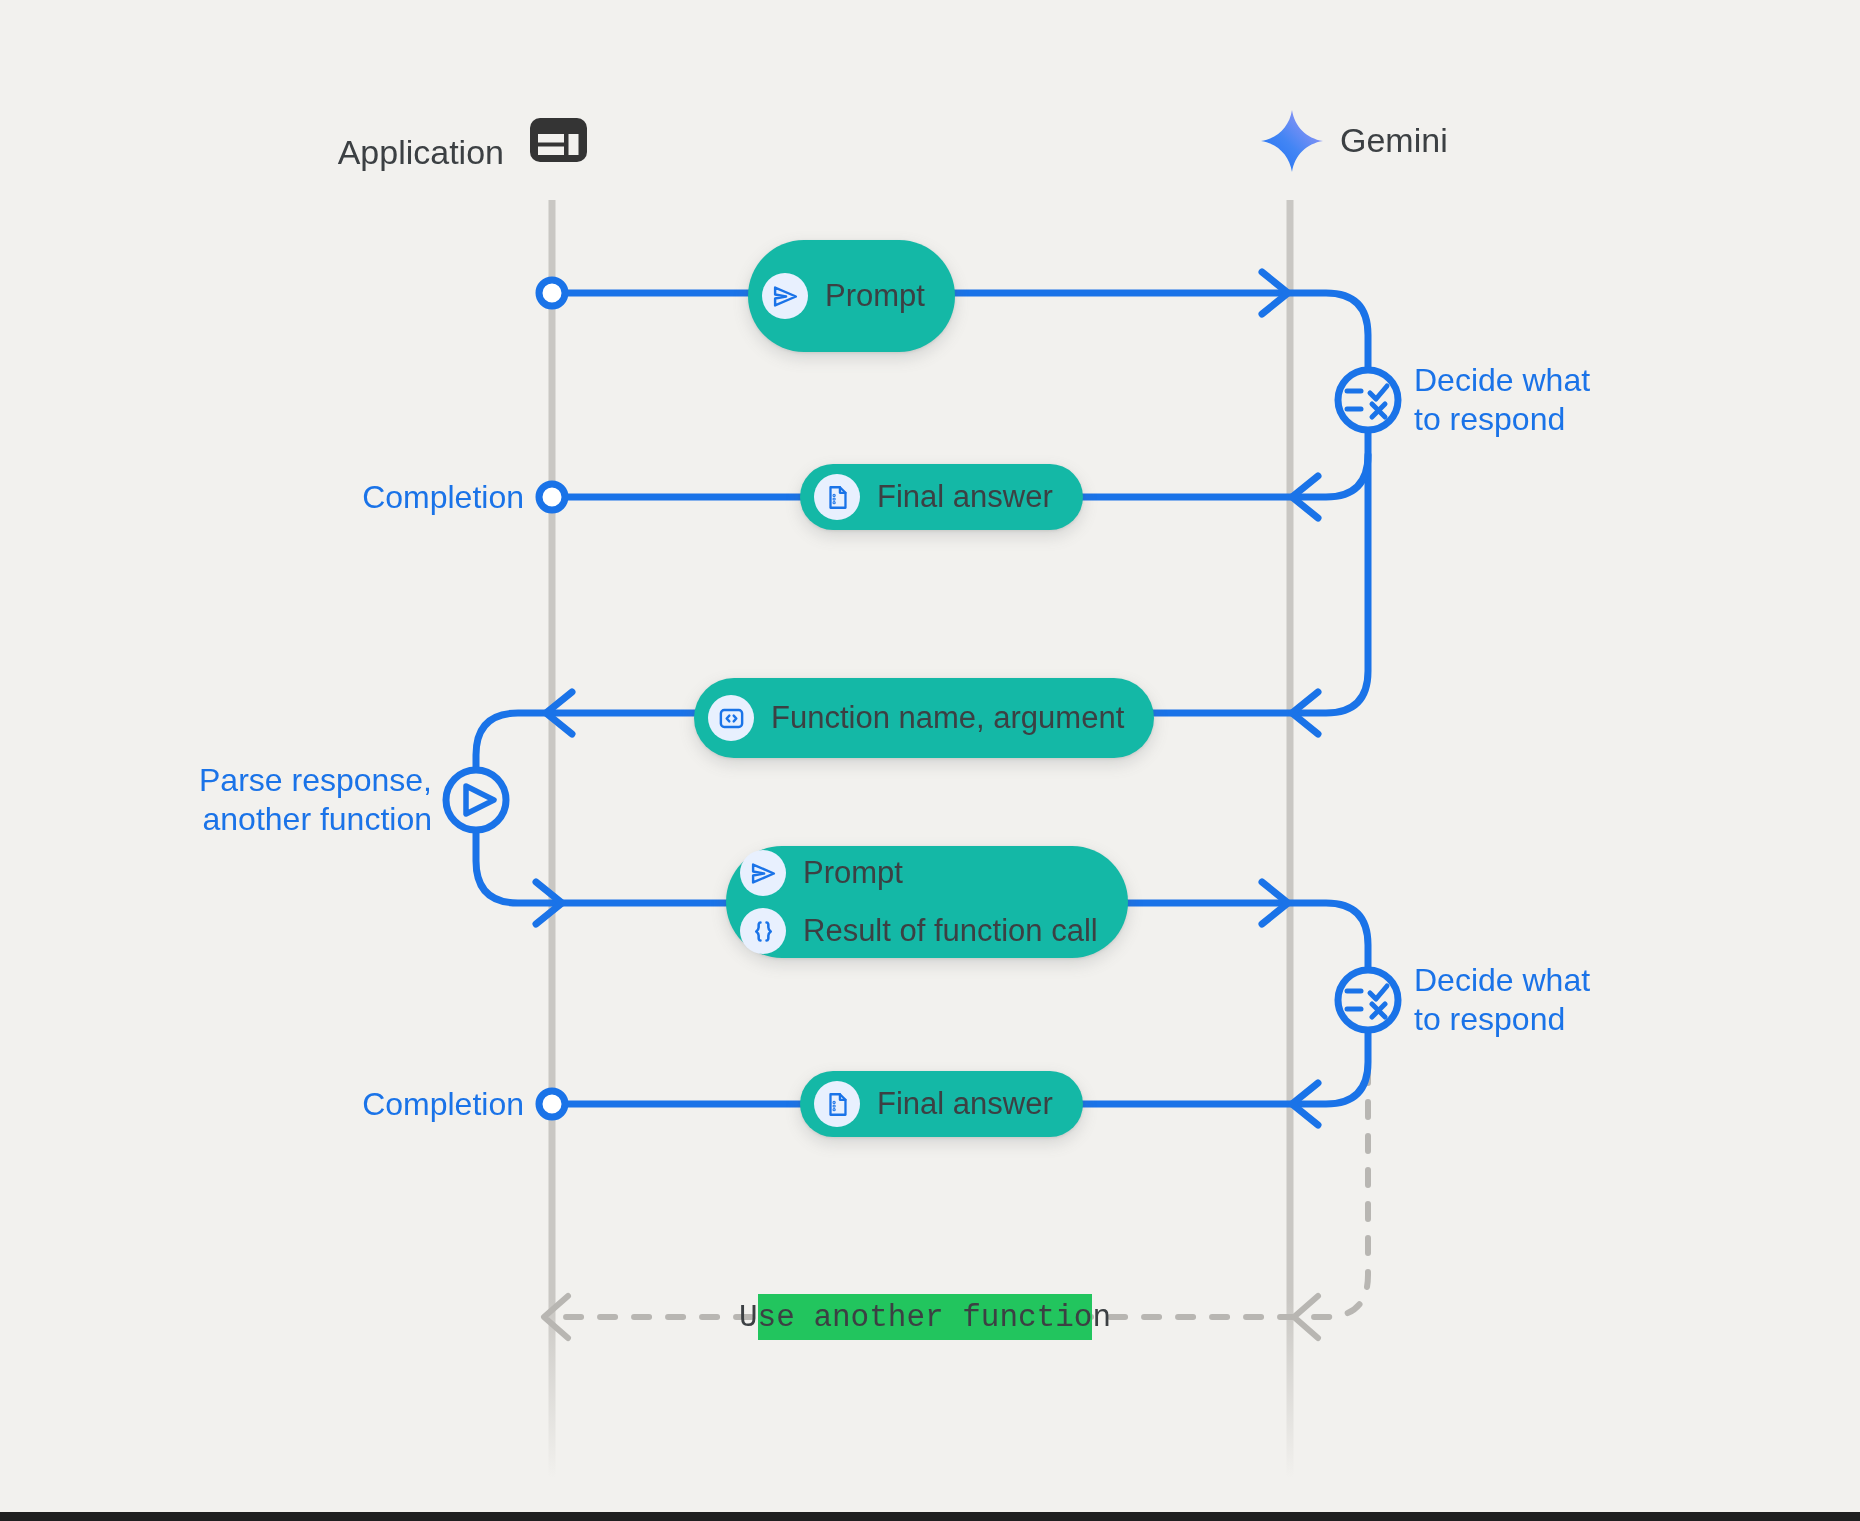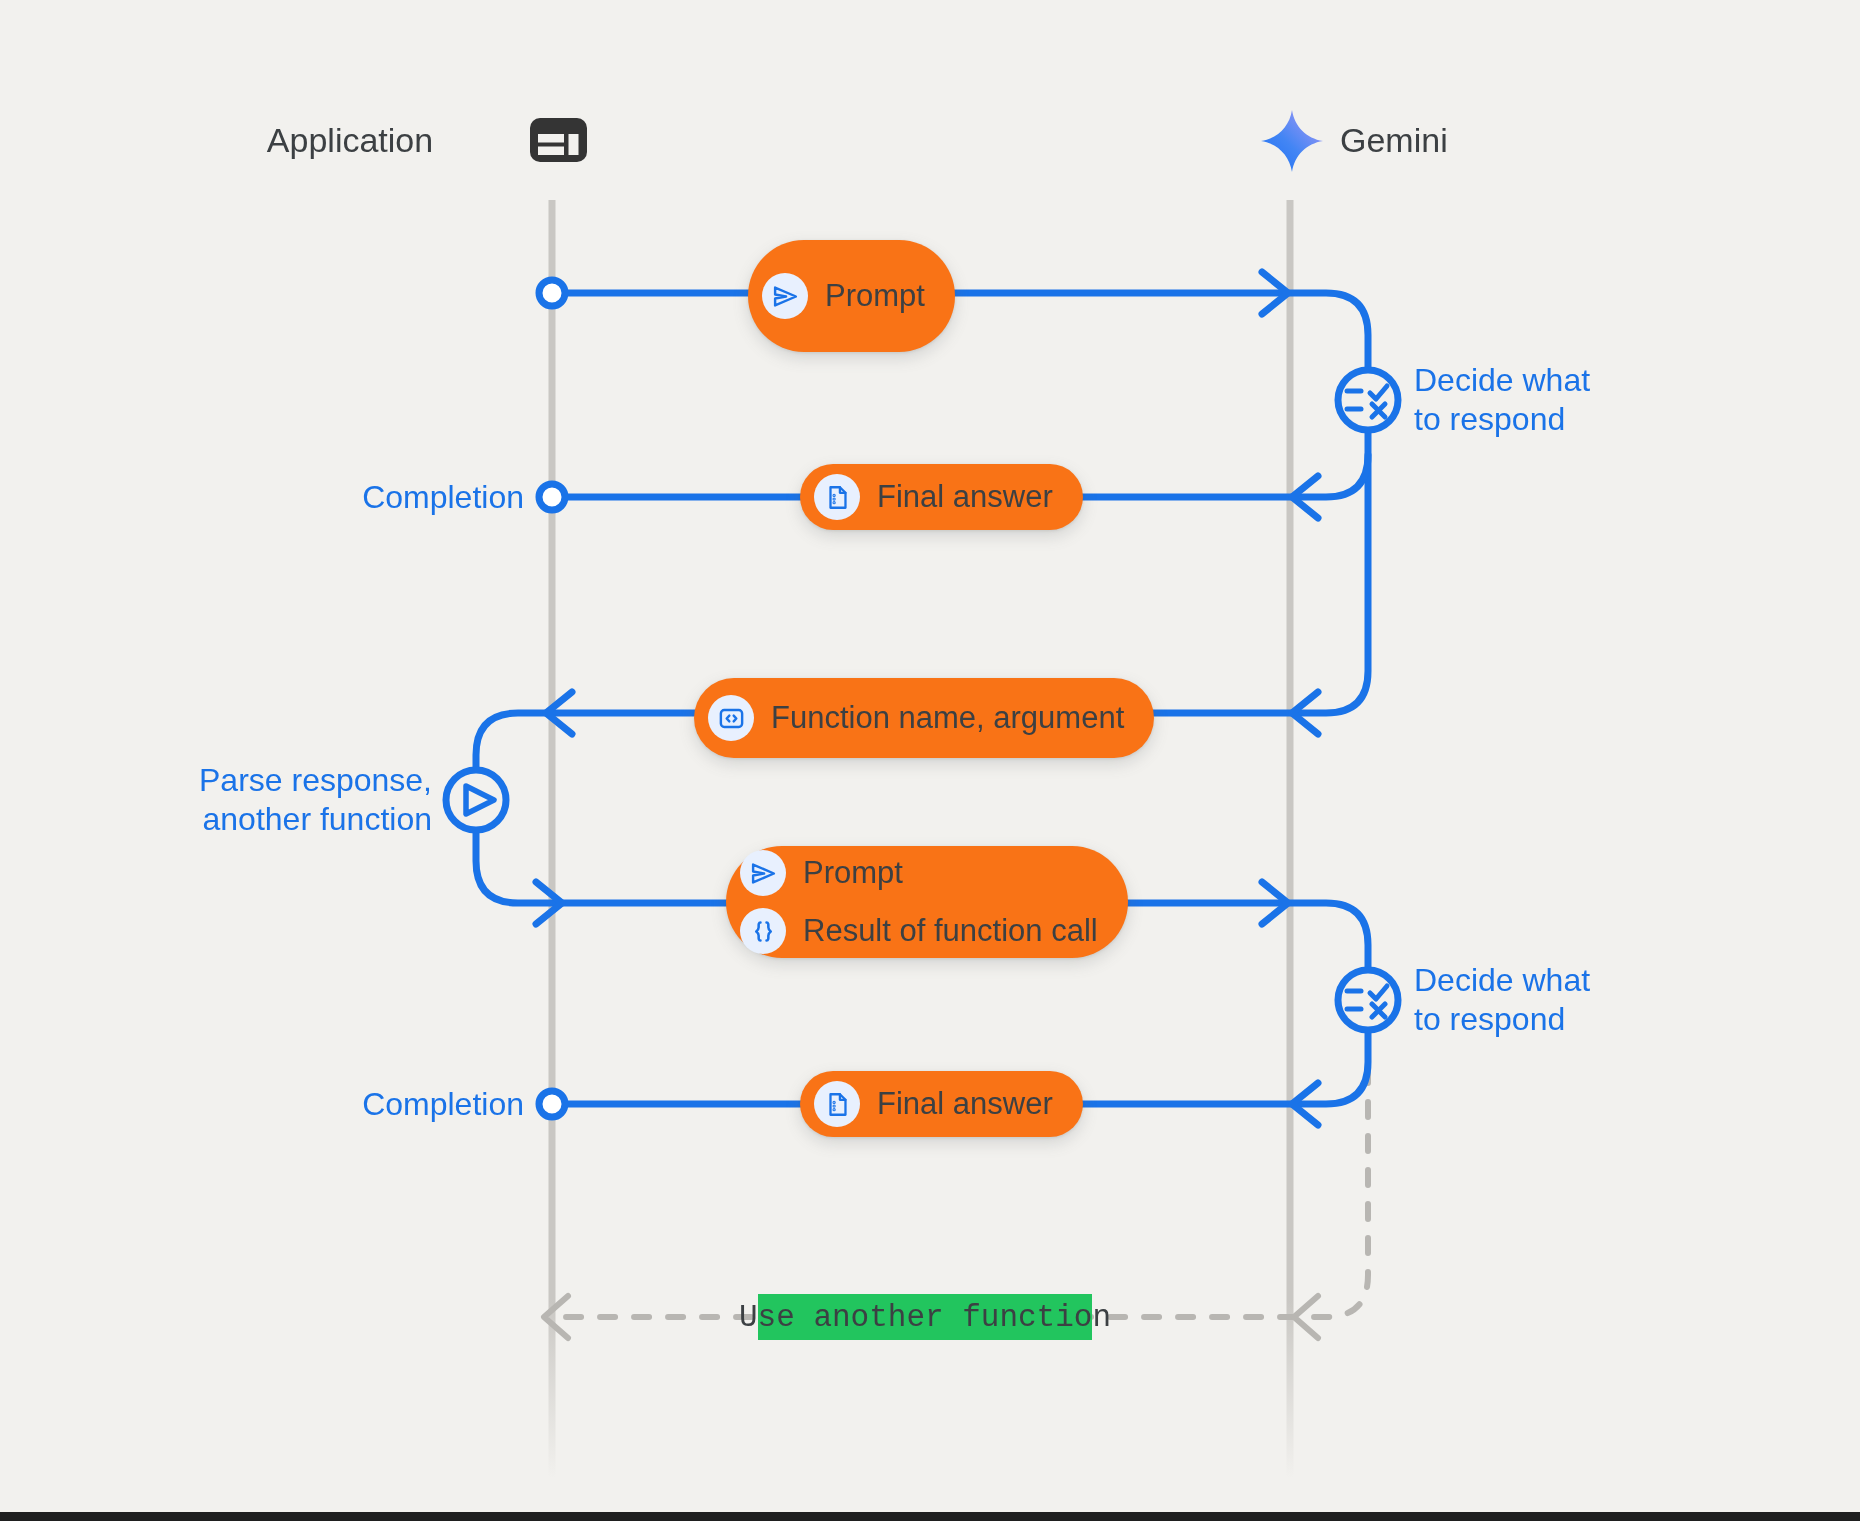--- a/index.html
+++ b/index.html
@@ -7,26 +7,26 @@
     position:relative;width:1860px;height:1521px;overflow:hidden;
     background:#f2f1ee;
     font-family:"Liberation Sans","DejaVu Sans",sans-serif;
     color:#3c4043;
   }
   .abs{position:absolute;}
   svg{display:block;}
 
   
   .actor-label{font-size:34px;font-weight:500;color:#3c4043;line-height:40px;white-space:nowrap;}
-  .app-label{left:196px;top:120px;width:308px;text-align:center;}
+  .app-label{left:196px;top:132px;width:308px;text-align:right;}
   .gem-label{left:1340px;top:120px;}
 
   
   .pill{
-    position:absolute;background:#f97316;border-radius:64px;
+    position:absolute;background:#14b8a6;border-radius:64px;
     box-shadow:0 6px 16px rgba(95,99,104,.20),0 1px 3px rgba(60,64,67,.12);
     display:flex;flex-direction:column;justify-content:center;gap:12px;
     padding:10px 30px 10px 14px;box-sizing:border-box;
   }
   .pill-row{display:flex;align-items:center;gap:17px;}
   .chip{width:46px;height:46px;border-radius:50%;background:#e8f0fe;
         display:flex;align-items:center;justify-content:center;flex:0 0 auto;}
   .chip svg{width:29px;height:29px;}
   .pill-label{font-size:31px;color:#3c4043;white-space:nowrap;}
 

